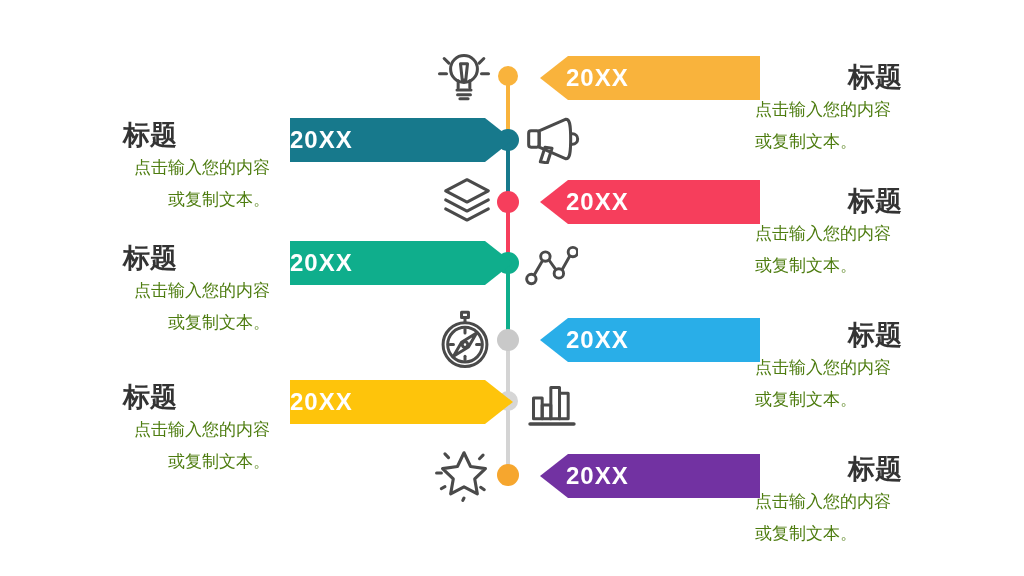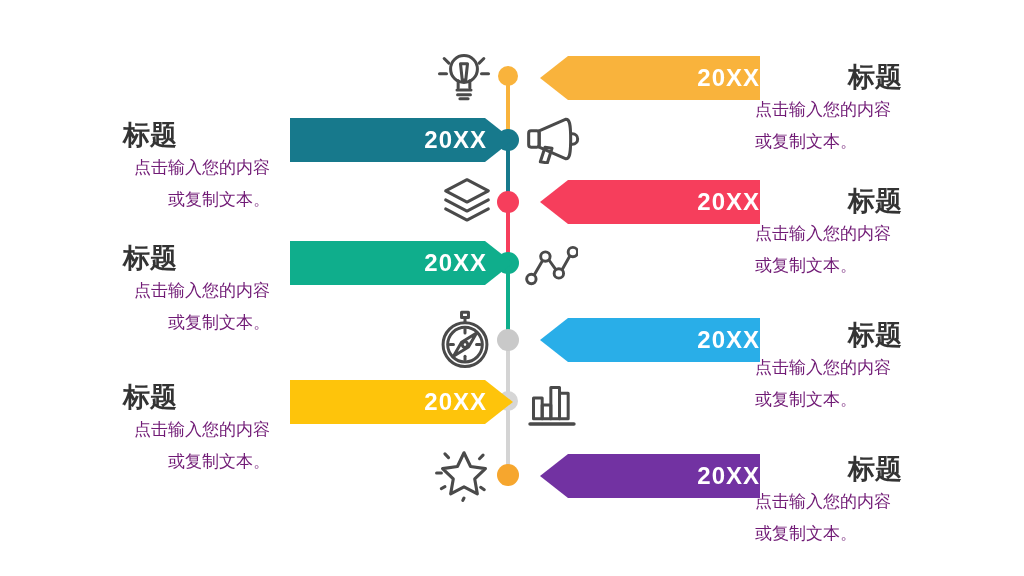--- a/index.html
+++ b/index.html
@@ -6,33 +6,33 @@
   .slide{
     position:relative;width:1024px;height:576px;background:#ffffff;overflow:hidden;
     font-family:"Liberation Sans","DejaVu Sans",sans-serif;
   }
   .abs{position:absolute;}
   
   .tl-seg{position:absolute;width:4px;left:506px;}
   .tl-dot{position:absolute;border-radius:50%;}
   
   .banner{position:absolute;height:44px;display:flex;align-items:center;color:#fff;
-          font-weight:bold;font-size:24px;letter-spacing:1px;justify-content:flex-end;}
+          font-weight:bold;font-size:24px;letter-spacing:1px;justify-content:flex-start;}
   .banner-left-point{ 
     clip-path:polygon(0 50%,28px 0,100% 0,100% 100%,28px 100%);
     padding-left:26px;
   }
   .banner-right-point{ 
     clip-path:polygon(0 0,calc(100% - 28px) 0,100% 50%,calc(100% - 28px) 100%,0 100%);
     padding-right:26px;
   }
   
   .tblock{position:absolute;width:240px;}
   .tblock .ttl{font-size:27px;line-height:34px;font-weight:bold;color:#333333;text-align:center;}
-  .tblock .dsc{font-size:17px;line-height:32px;color:#701a75;}
+  .tblock .dsc{font-size:17px;line-height:32px;color:#4d7c0f;}
   .tb-left{text-align:right;}
   .tb-right{text-align:left;}
   
   .icon svg{display:block;}
   .icon *{stroke:#4a4a4a;stroke-width:2.6;fill:none;stroke-linecap:round;stroke-linejoin:round;}
   .icon .fillw{fill:#ffffff;}
 </style>
 </head>
 <body>
 

